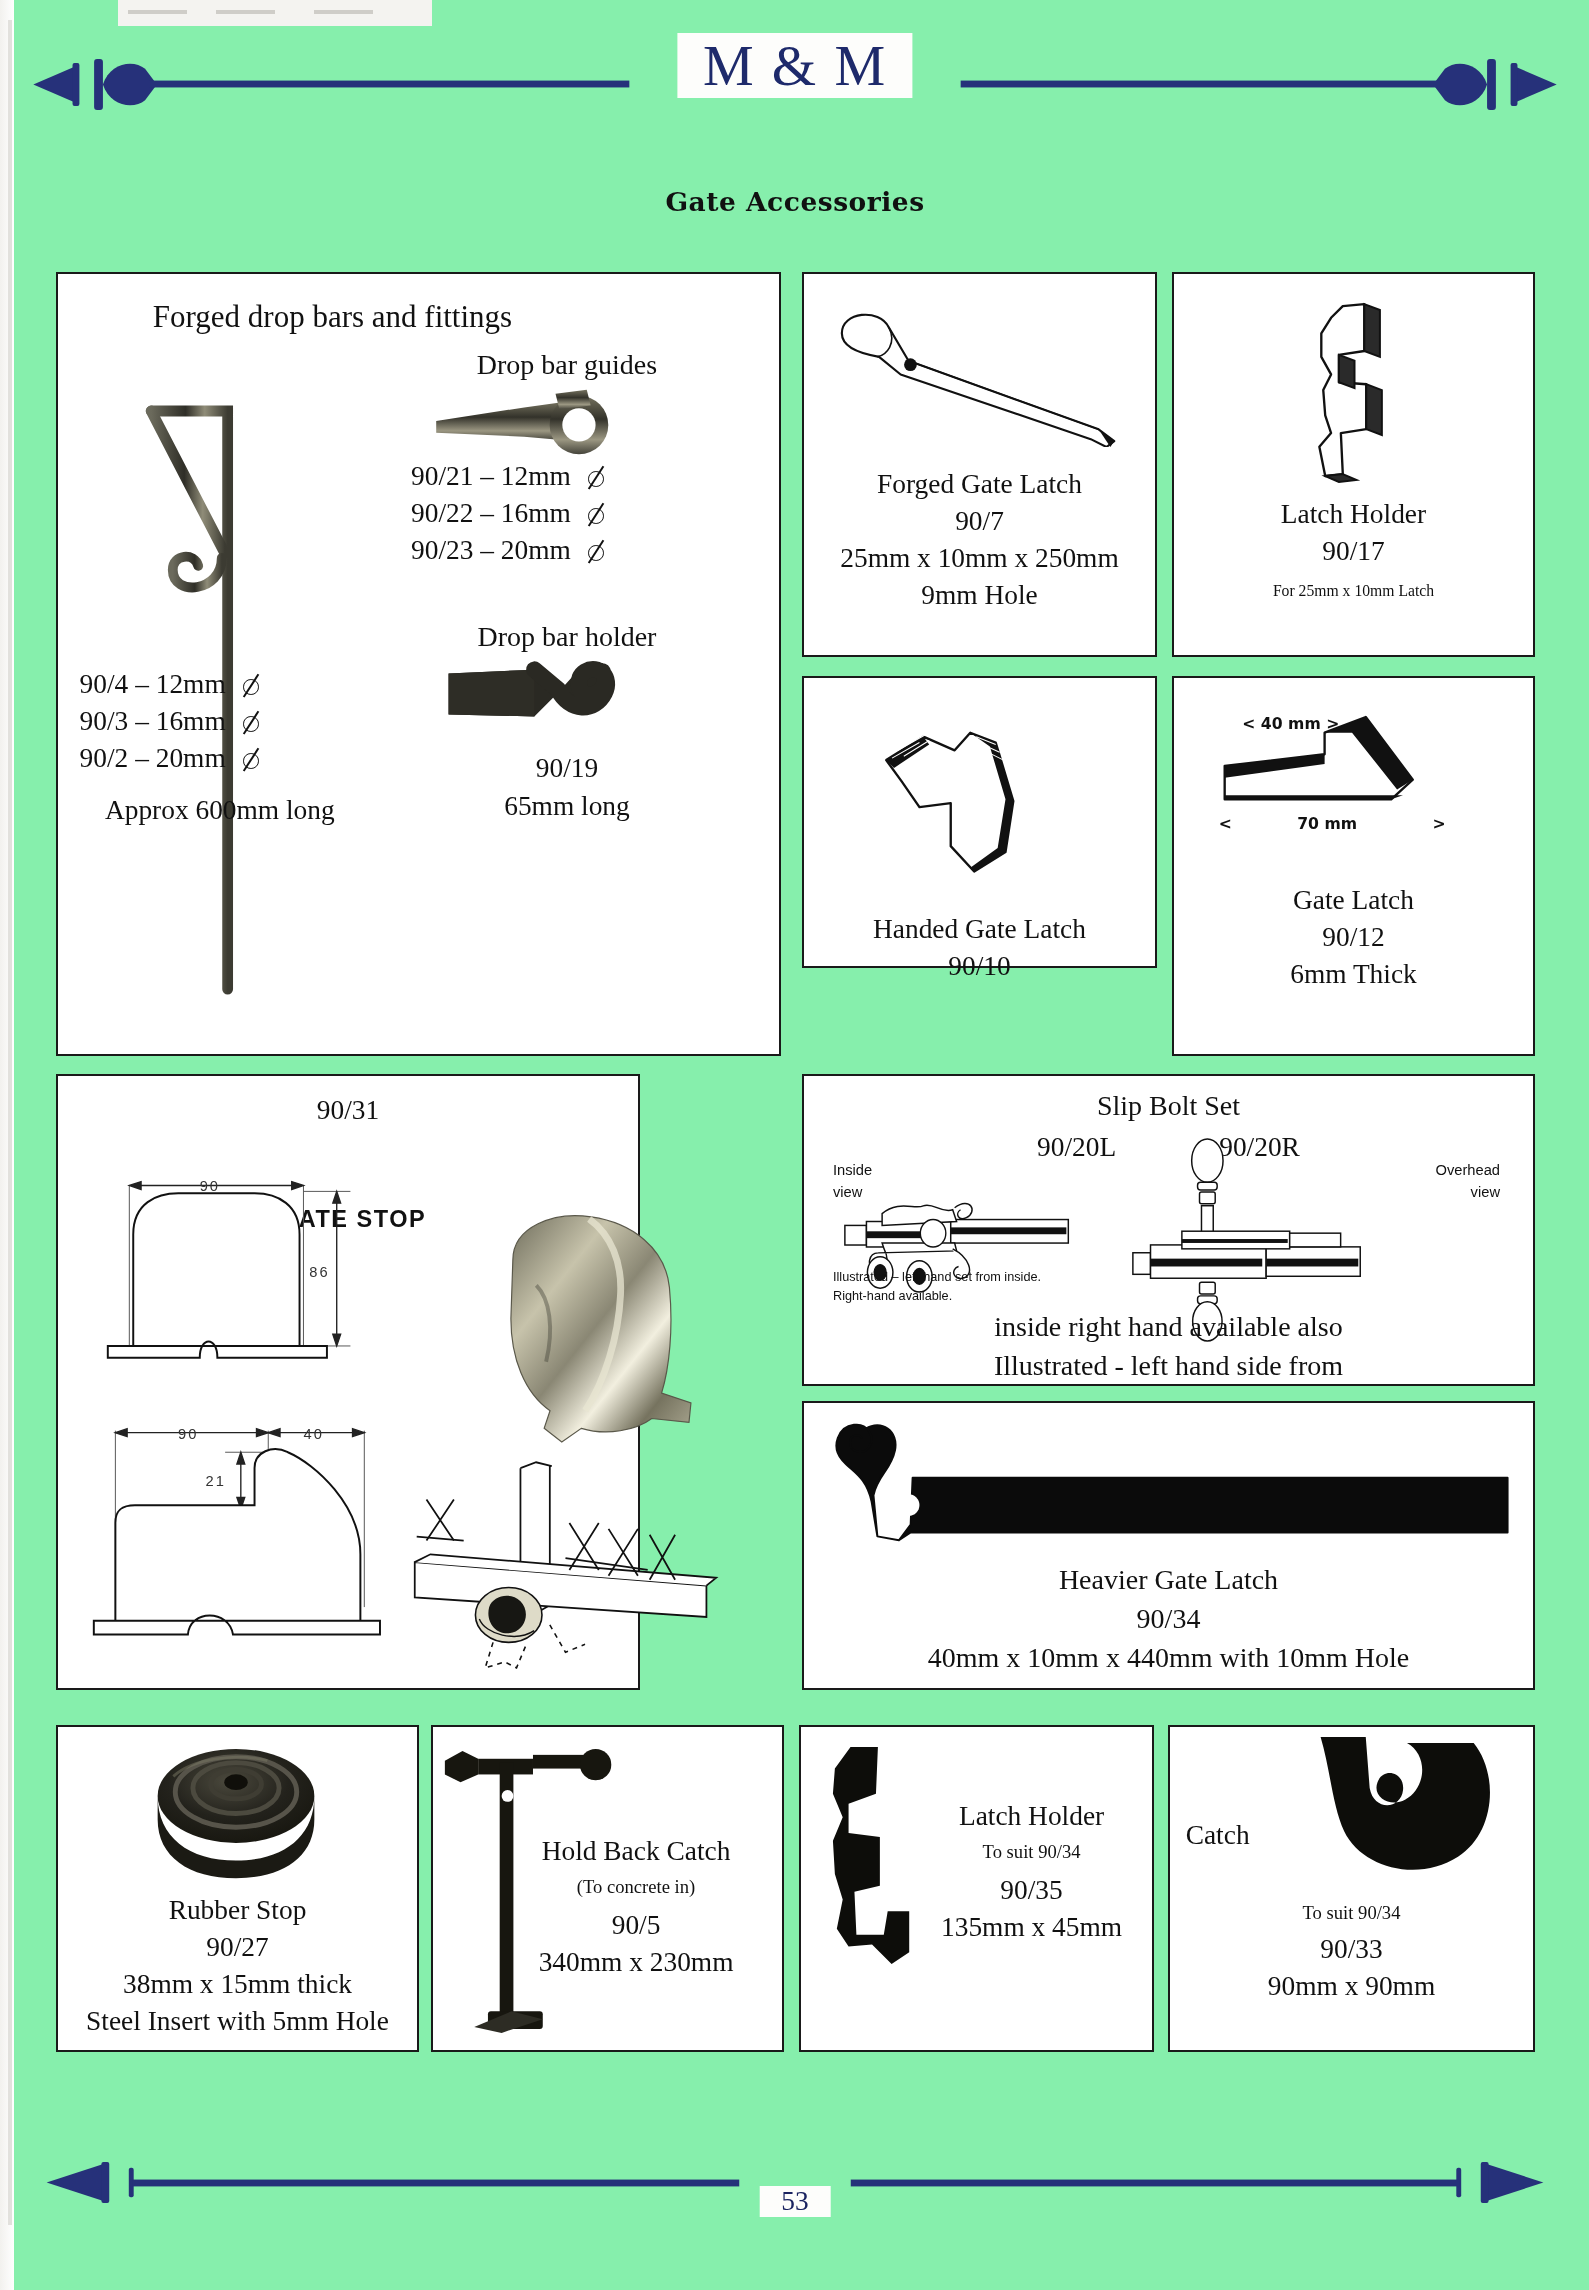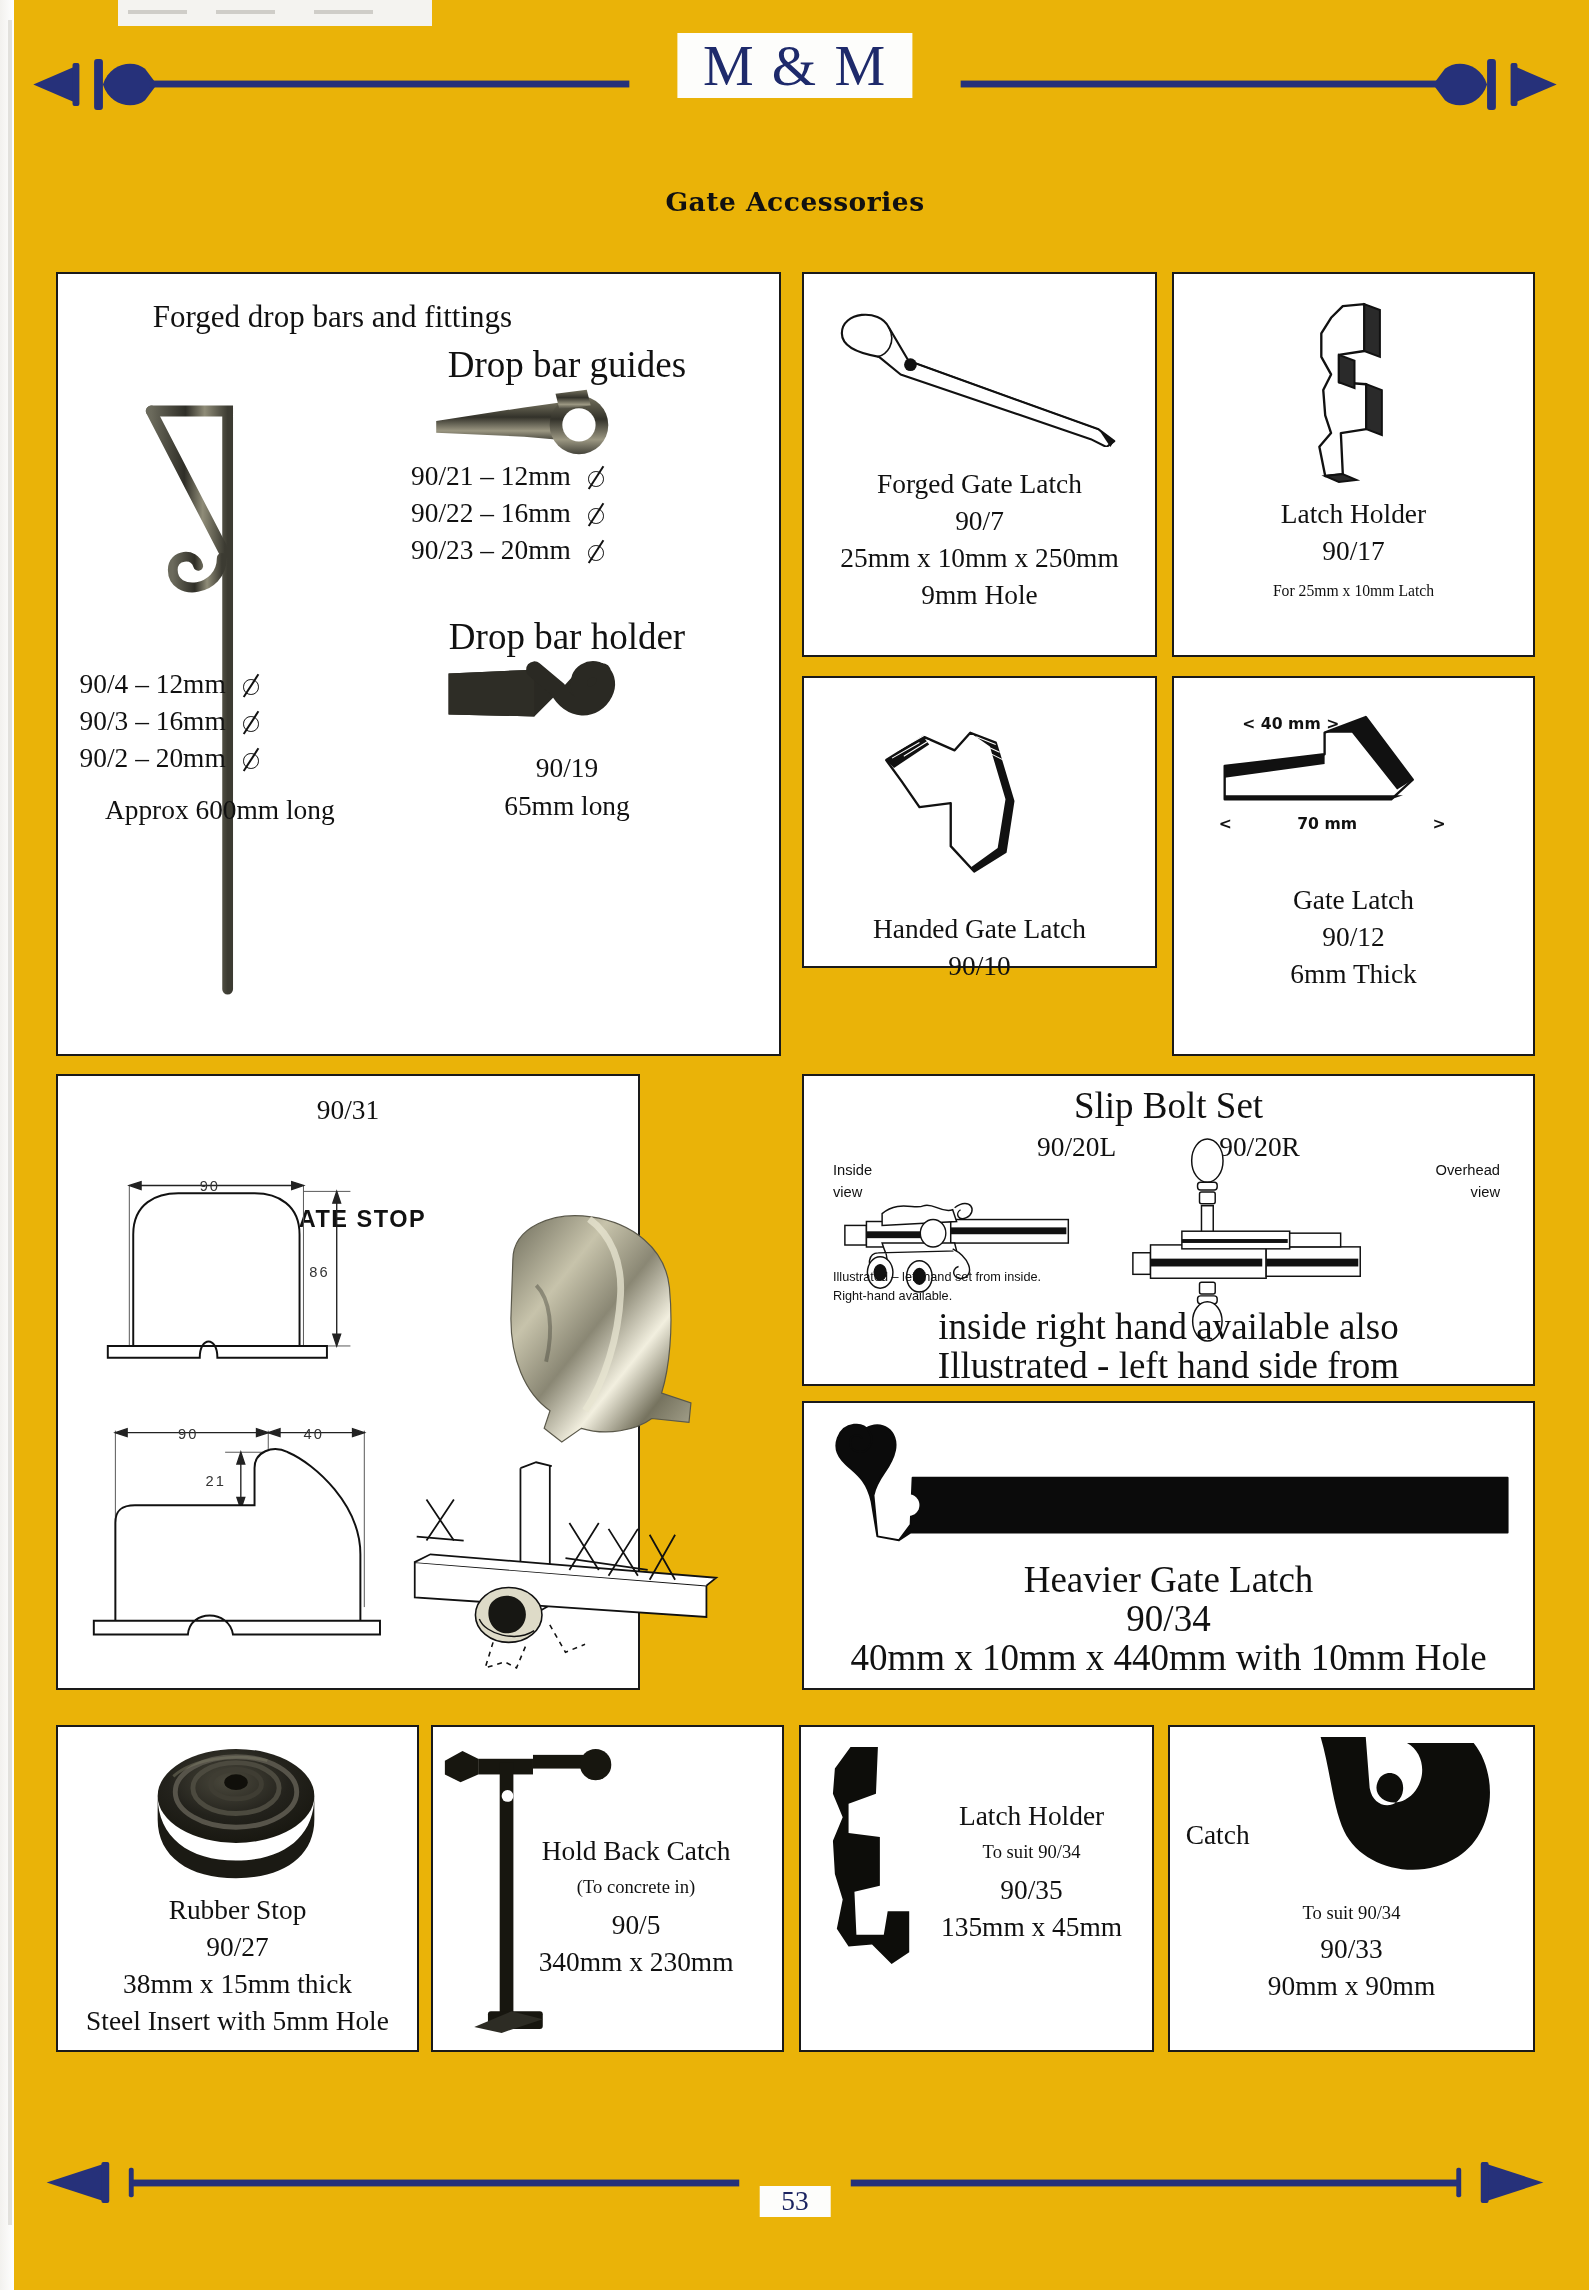--- a/index.html
+++ b/index.html
@@ -1,20 +1,20 @@
 <!DOCTYPE html>
 <html><head>
 <meta charset="utf-8">
 <style>
   html,body{margin:0;padding:0;background:#fff;}
   body{
     width:1590px;height:2291px;position:relative;overflow:hidden;
     font-family:"Liberation Serif", serif;color:#111;
   }
-  .page{position:absolute;inset:0;background:#eab308;}
+  .page{position:absolute;inset:0;background:#86efac;}
 
   
   .scanedge{position:absolute;left:0;top:0;width:13.7px;height:2291px;background:linear-gradient(90deg,#f2f1ee,#ffffff);}
   .scanstrip{position:absolute;left:7.8px;top:19.6px;width:3.9px;height:2205px;background:#e2e1dd;}
   .topsmudge{position:absolute;top:0;left:118px;width:314px;height:25.5px;background:#f4f3f0;}
   .topsmudge:after{content:"";position:absolute;left:9.8px;top:9.8px;width:59px;height:3.9px;background:#cfcdc8;box-shadow:88px 0 0 #cfcdc8,186px 0 0 #cfcdc8;}
 
   
   .headrule{position:absolute;left:0;right:0;top:57px;height:55px;}
   .brand{
@@ -51,21 +51,21 @@
   #p-rubber {left:56px;  top:1725px; width:363px;  height:327px;}
   #p-hold   {left:431px; top:1725px; width:353px;  height:327px;}
   #p-latch35{left:799px; top:1725px; width:355px;  height:327px;}
   #p-catch  {left:1168px;top:1725px; width:367px;  height:327px;}
 
   
   .c{text-align:center;}
   .lbl28{font-size:27.4px;line-height:37px;}
   .lbl20{font-size:18.6px;line-height:25.5px;}
   .lbl16{font-size:15.7px;line-height:21.6px;}
-  .heading30{font-size:37px;line-height:39px;}
+  .heading30{font-size:28px;line-height:39px;}
   .heading32{font-size:31px;line-height:41px;}
 
   .dia{display:inline-block;position:relative;width:21.6px;height:21.6px;vertical-align:-3.9px;margin-left:7.8px;}
   .dia:before{content:"";position:absolute;left:2.9px;top:3.9px;width:13.7px;height:13.7px;border:1.6px solid #111;border-radius:50%;}
   .dia:after{content:"";position:absolute;left:9.8px;top:-2.9px;width:1.6px;height:27.4px;background:#111;transform:rotate(33deg);}
 
   
   #p-drop .hdr{position:absolute;left:49px;top:21.6px;width:451px;}
   #p-drop .guides{position:absolute;left:323px;top:71px;width:372px;}
   #p-drop .codes1{position:absolute;left:353px;top:184px;width:323px;}

